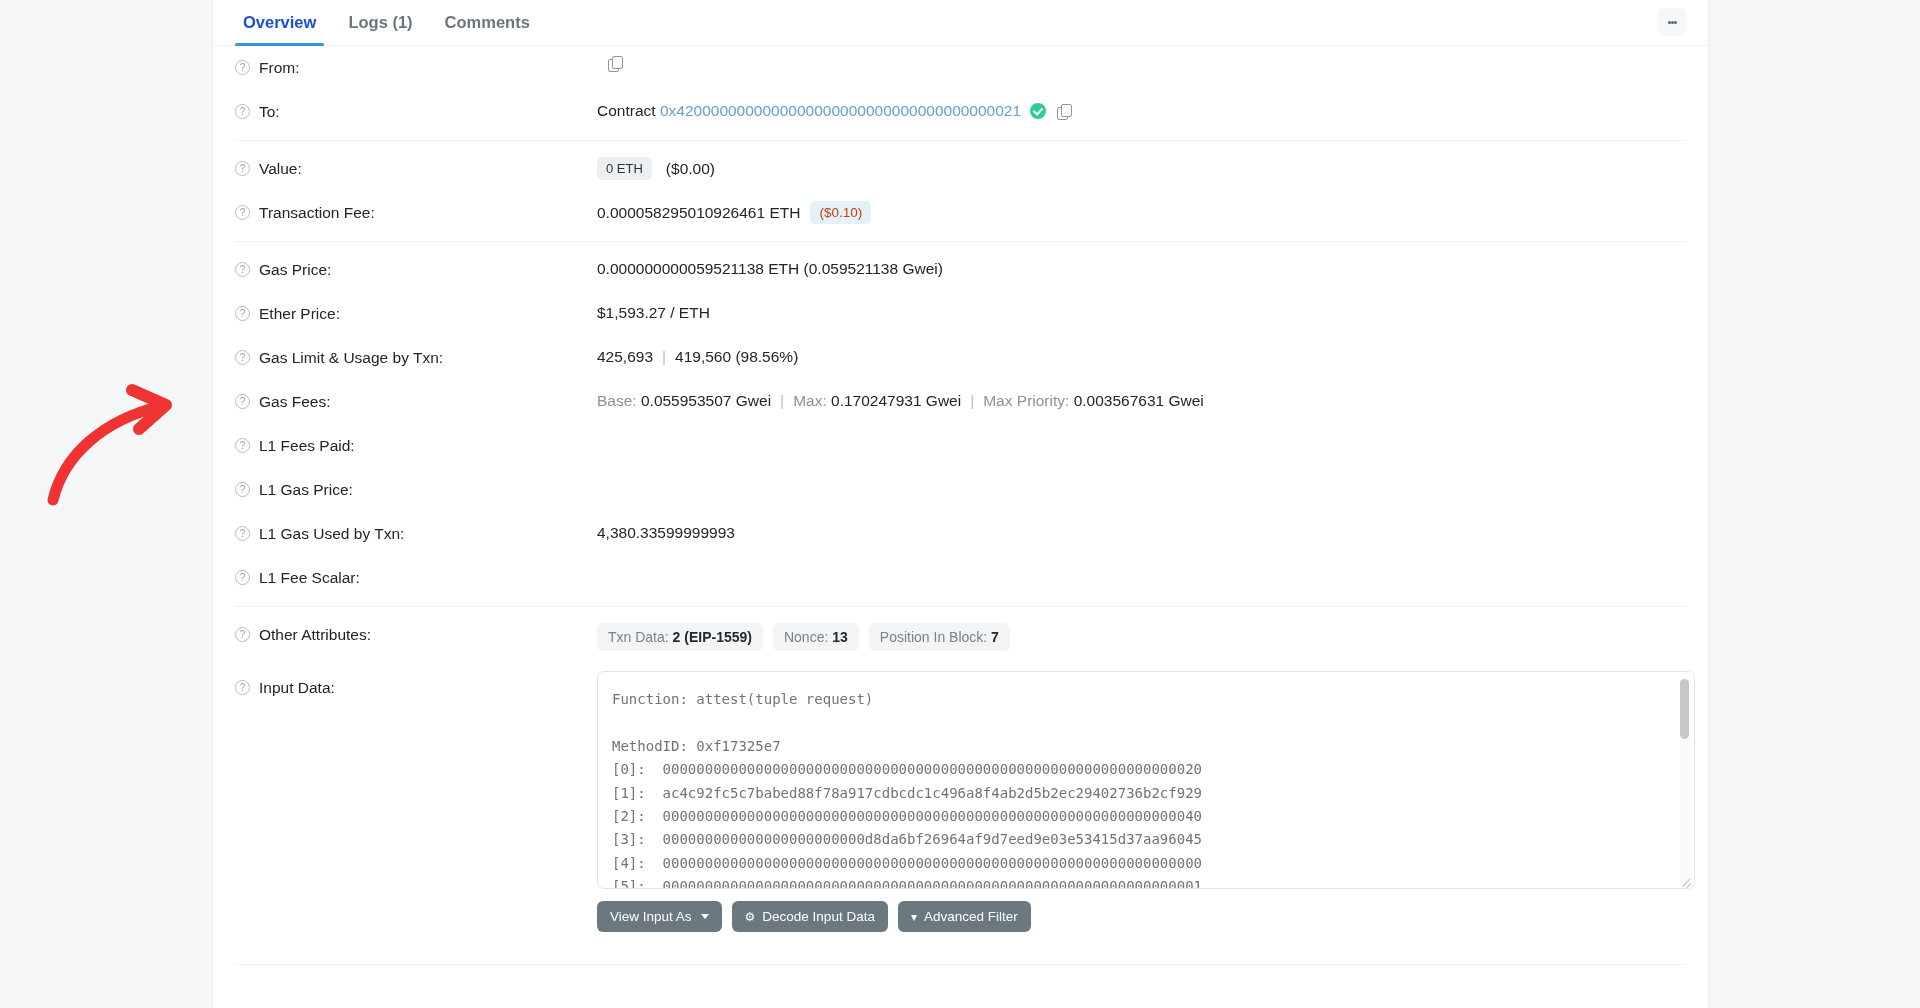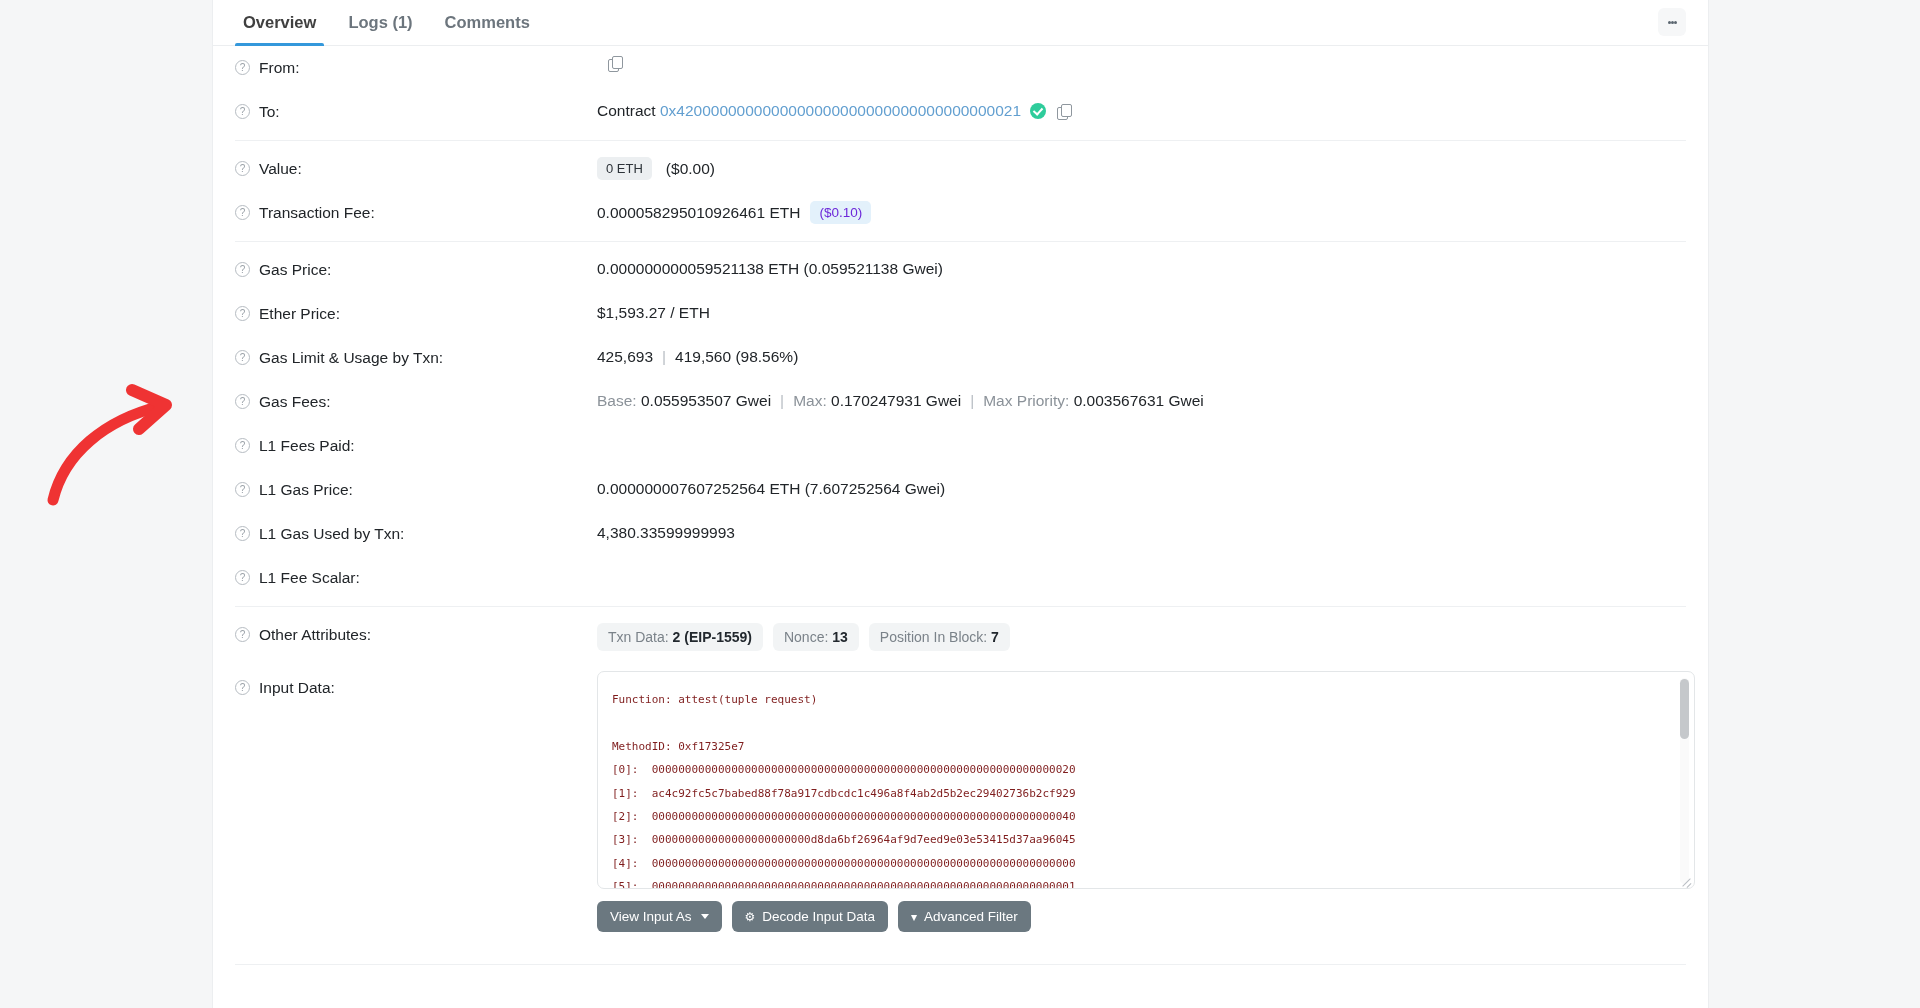--- a/index.html
+++ b/index.html
@@ -38,21 +38,21 @@
   .tab {
     position: relative;
     padding: 13px 16px 14px 16px;
     font-size: 16.5px;
     font-weight: bold;
     color: #6c757d;
     cursor: pointer;
     line-height: 18px;
     white-space: nowrap;
   }
-  .tab.active { color: #404040; }
+  .tab.active { color: #1d4ed8; }
   .tab.active::after {
     content: "";
     position: absolute;
     left: 8px; right: 8px; bottom: -1px;
     height: 3px;
     background: #3498db;
     border-radius: 2px 2px 0 0;
   }
   .kebab {
     position: absolute;
@@ -174,21 +174,21 @@
     background: #eceff1;
     color: #2d3339;
     border-radius: 5px;
     padding: 3px 9px;
     font-size: 13px;
     line-height: 17px;
   }
   .pill-blue {
     display: inline-block;
     background: #e3f1fb;
-    color: #6d28d9;
+    color: #c2410c;
     border-radius: 5px;
     padding: 3px 9px;
     font-size: 13.5px;
     line-height: 17px;
     margin-left: 10px;
   }
   .muted { color: #8b9299; }
   .sep { color: #b8bec4; padding: 0 9px; }
   .attr-pill {
     display: inline-block;
@@ -209,23 +209,23 @@
     height: 218px;
     border: 1px solid #e3e6e8;
     border-radius: 7px;
     background: #fff;
     padding: 16px 24px 10px 14px;
     overflow: hidden;
   }
   .inputbox pre {
     margin: 0;
     font-family: "DejaVu Sans Mono", monospace;
-    font-size: 11px;
+    font-size: 14px;
     line-height: 23.4px;
-    color: #7f1d1d;
+    color: #737373;
     white-space: pre;
   }
   .vbar {
     position: absolute;
     right: 5px; top: 6px;
     width: 9px; height: 206px;
     background: #fafafa;
     border-radius: 5px;
   }
   .vthumb {
@@ -403,21 +403,20 @@
           <span class="qmark">?</span>
           <span>L1 Fees Paid:</span>
         </div>
       </div>
 
       <div class="row">
         <div class="label">
           <span class="qmark">?</span>
           <span>L1 Gas Price:</span>
         </div>
-        <div class="value">0.000000007607252564 ETH (7.607252564 Gwei)</div>
       </div>
 
       <div class="row">
         <div class="label">
           <span class="qmark">?</span>
           <span>L1 Gas Used by Txn:</span>
         </div>
         <div class="value">4,380.33599999993</div>
       </div>
 

